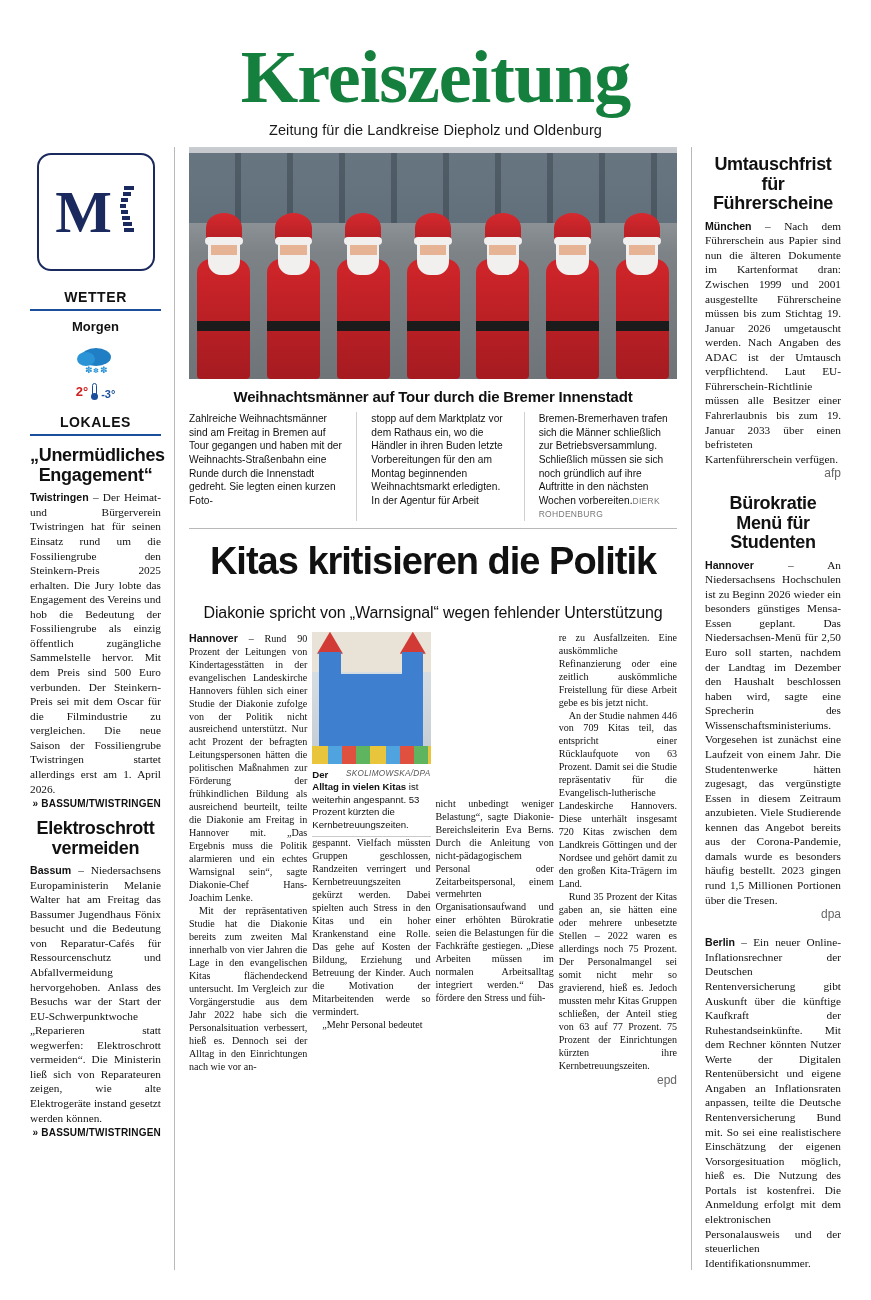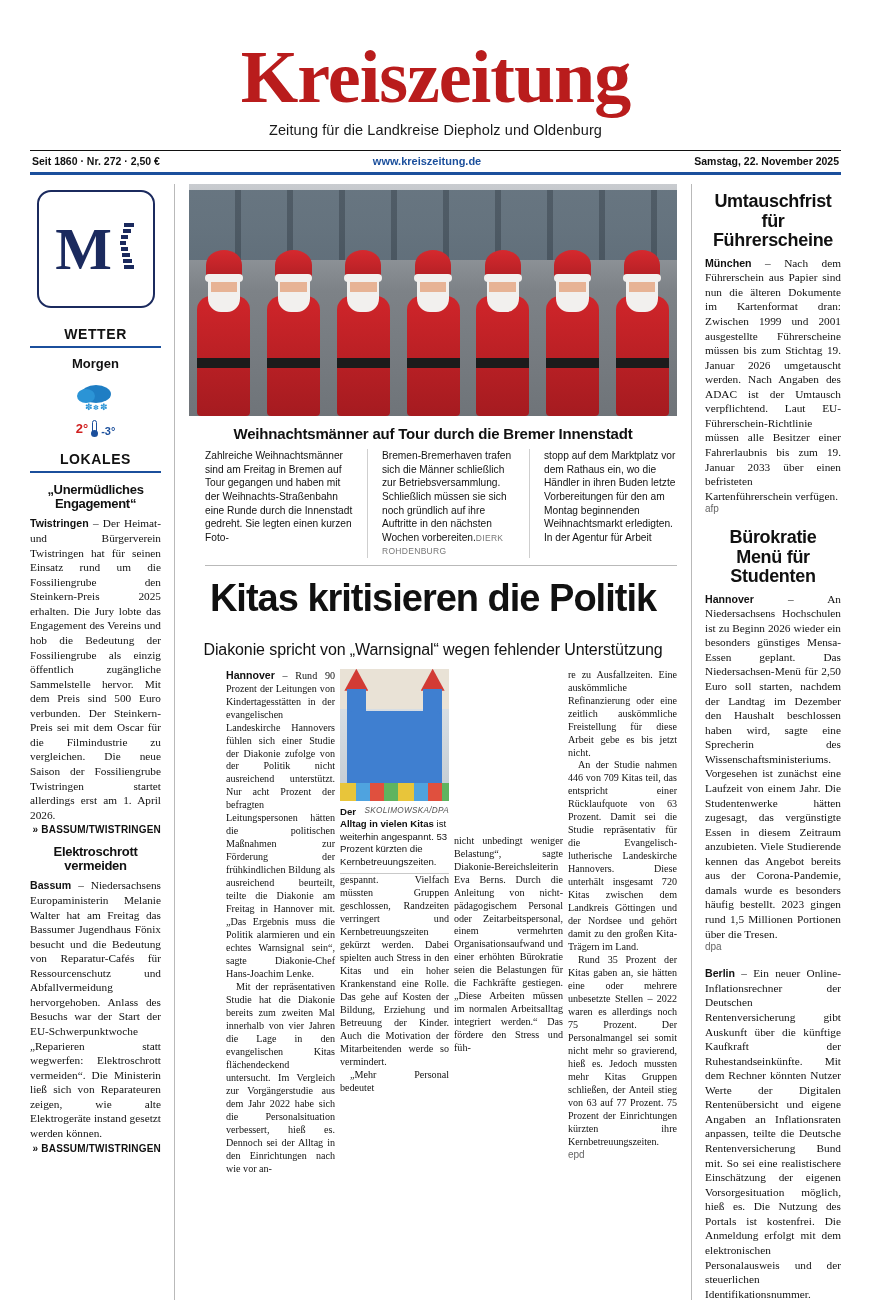--- a/index.html
+++ b/index.html
@@ -13,21 +13,21 @@
   .page { position: relative; width: 871px; height: 1300px; padding: 0 30px; }
 
   
   .masthead { text-align: center; padding-top: 42px; }
   .masthead-title {
     font-family: "Liberation Serif", serif;
     font-weight: 700;
     font-size: 74px;
     letter-spacing: -1px;
     line-height: 0.95;
-    color: #b91c1c;
+    color: #15803d;
   }
   .masthead-sub {
     font-family: "Liberation Sans", sans-serif;
     font-size: 14.5px;
     margin-top: 10px;
     color: #1a1a1a;
     letter-spacing: .1px;
   }
   .headbar {
     margin-top: 12px;
@@ -84,21 +84,21 @@
   .tlo { color: #1b4f9c; font-size: 11px; align-self: flex-end; }
   .thermo { width: 7px; height: 17px; position: relative; display: inline-block; }
   .thermo .tube { position: absolute; left: 1px; top: 0; width: 5px; height: 12px;
     border: 1.2px solid #1b4f9c; border-radius: 3px 3px 0 0; background: #fff; }
   .thermo .bulb { position: absolute; left: 0; bottom: 0; width: 7px; height: 7px;
     border-radius: 50%; background: #1b4f9c; }
 
   
   .brief-title {
     text-align: center; font-weight: 700; line-height: 1.08;
-    font-size: 13px; margin: 10px 0 5px 0; letter-spacing: -.3px;
+    font-size: 18px; margin: 10px 0 5px 0; letter-spacing: -.3px;
   }
   .brief-title.sm { font-size: 18px; }
   .body-serif {
     font-family: "Liberation Serif", serif;
     font-size: 11.3px; line-height: 1.29; text-align: justify;
     hyphens: auto; -webkit-hyphens: auto;
   }
   .body-serif b.dateline { font-family: "Liberation Sans", sans-serif; font-size: 10.6px; font-weight: 700; }
   .more {
     text-align: right; font-weight: 700; font-size: 10px; margin-top: 2px;
@@ -143,34 +143,34 @@
   }
   .santa .belt { position: absolute; bottom: 48px; left: 12%; right: 12%; height: 10px; background:#1b1b1b;}
 
   .hero-cap-title {
     text-align: center; font-weight: 700; font-size: 15px;
     margin: 9px 0 7px 0; letter-spacing: -.2px;
   }
   .cap3 {
     display: grid; grid-template-columns: 1fr 1fr 1fr; column-gap: 14px;
     font-size: 10.2px; line-height: 1.33; text-align: left;
-    padding-bottom: 7px; border-bottom: 1px solid #b9b9b9; margin-left: 16px;
+    padding-bottom: 7px; border-bottom: 1px solid #b9b9b9;
   }
   .cap3 > div + div { border-left: 1px solid #cfcfcf; padding-left: 14px; }
 
   
   .lead-head {
     text-align: center; font-weight: 700; font-size: 38px;
     letter-spacing: -1px; margin-top: 13px; line-height: 1.05;
   }
   .lead-sub {
     text-align: center; font-size: 16px; margin-top: 22px; margin-bottom: 10px;
     letter-spacing: -.1px;
   }
-  .lead-cols { display: grid; grid-template-columns: 1fr 1fr 1fr 1fr; column-gap: 5px; margin-left: 37px; }
+  .lead-cols { display: grid; grid-template-columns: 1fr 1fr 1fr 1fr; column-gap: 5px; }
   .lead-cols .body-serif { font-size: 10.1px; line-height: 1.285; }
   .kita-photo {
     width: 100%; height: 132px; position: relative; overflow: hidden;
     background: linear-gradient(180deg,#dfe5ea,#c3cbd2);
   }
   .kita-photo .castle {
     position: absolute; left: 8%; right: 8%; bottom: 16px; height: 74px;
     background: #3f7fd0; border-radius: 3px;
   }
   .kita-photo .tower { position:absolute; bottom: 16px; width: 18%; height: 96px; background:#3f7fd0; }
@@ -180,35 +180,30 @@
   .kita-photo .roof.l { left: 4%; } .kita-photo .roof.r { right: 4%; }
   .kita-photo .blocks { position:absolute; left:0; right:0; bottom:0; height:18px;
     background: repeating-linear-gradient(90deg,#e8c53a 0 16px,#4fa3df 16px 30px,#e0503e 30px 44px,#5fb45f 44px 58px); }
   .kita-photo .wall { position:absolute; top:0; left:0; right:0; height:40px; background:#e9e2d6; }
   .kita-cap {
     font-size: 9.6px; line-height: 1.3; margin-top: 5px;
     padding-bottom: 5px; border-bottom: 1px solid #c9c9c9;
   }
   .kita-cap b { font-weight: 700; }
   .kita-cap .src { float: right; font-size: 8.2px; color: #555; letter-spacing: .3px; font-style: italic; }
-  .ag { text-align: left; font-size: 10px; color: #666; }
+  .ag { text-align: right; font-size: 12px; color: #666; }
 </style>
 </head>
 <body>
 
 <div class="page">
 
   <div class="masthead">
     <div class="masthead-title">Kreiszeitung</div>
     <div class="masthead-sub">Zeitung für die Landkreise Diepholz und Oldenburg</div>
-  </div>
-  <div class="headbar">
-    <span>Seit 1860 · Nr. 272 · 2,50 €</span>
-    <span class="mid">www.kreiszeitung.de</span>
-    <span>Samstag, 22. November 2025</span>
   </div>
 
   <div class="grid">
 
     <div class="colsep-l">
 
       <div class="logo-box">
         <span class="logo-m">M</span>
         <span class="logo-k">
           <i style="top:2px;right:2px;width:10px;height:4px;"></i>
@@ -322,22 +317,22 @@
               <div class="face"></div>
               <div class="hat"></div>
               <div class="hatrim"></div>
             </div>
         </div>
       </div>
 
       <div class="hero-cap-title">Weihnachtsmänner auf Tour durch die Bremer Innenstadt</div>
       <div class="cap3">
         <div>Zahlreiche Weihnachtsmänner sind am Freitag in Bremen auf Tour gegangen und haben mit der Weihnachts-Straßenbahn eine Runde durch die Innenstadt gedreht. Sie legten einen kurzen Foto-</div>
+        <div>stopp auf dem Marktplatz vor dem Rathaus ein, wo die Händler in ihren Buden letzte Vorbereitungen für den am Montag beginnenden Weihnachtsmarkt erledigten. In der Agentur für Arbeit</div>
         <div><span>Bremen-Bremerhaven trafen sich die Männer schließlich zur Betriebsversammlung. Schließlich müssen sie sich noch gründlich auf ihre Auftritte in den nächsten Wochen vorbereiten.</span><span class="credit">DIERK ROHDENBURG</span></div>
-        <div>stopp auf dem Marktplatz vor dem Rathaus ein, wo die Händler in ihren Buden letzte Vorbereitungen für den am Montag beginnenden Weihnachtsmarkt erledigten. In der Agentur für Arbeit</div>
       </div>
 
       <div class="lead-head">Kitas kritisieren die Politik</div>
       <div class="lead-sub">Diakonie spricht von „Warnsignal“ wegen fehlender Unterstützung</div>
 
       <div class="lead-cols">
 
         <div>
           <p class="body-serif"><b class="dateline">Hannover</b><span> – Rund 90 Prozent der Leitungen von Kindertagesstätten in der evangelischen Landeskirche Hannovers fühlen sich einer Studie der Diakonie zufolge von der Politik nicht ausreichend unterstützt. Nur acht Prozent der befragten Leitungspersonen hätten die politischen Maßnahmen zur Förderung der frühkindlichen Bildung als ausreichend beurteilt, teilte die Diakonie am Freitag in Hannover mit. „Das Ergebnis muss die Politik alarmieren und ein echtes Warnsignal sein“, sagte Diakonie-Chef Hans-Joachim Lenke.</span></p>
           <p class="body-serif" style="text-indent:10px">Mit der repräsentativen Studie hat die Diakonie bereits zum zweiten Mal innerhalb von vier Jahren die Lage in den evangelischen Kitas flächendeckend untersucht. Im Vergleich zur Vorgängerstudie aus dem Jahr 2022 habe sich die Personalsituation verbessert, hieß es. Dennoch sei der Alltag in den Einrichtungen nach wie vor an-</p>

